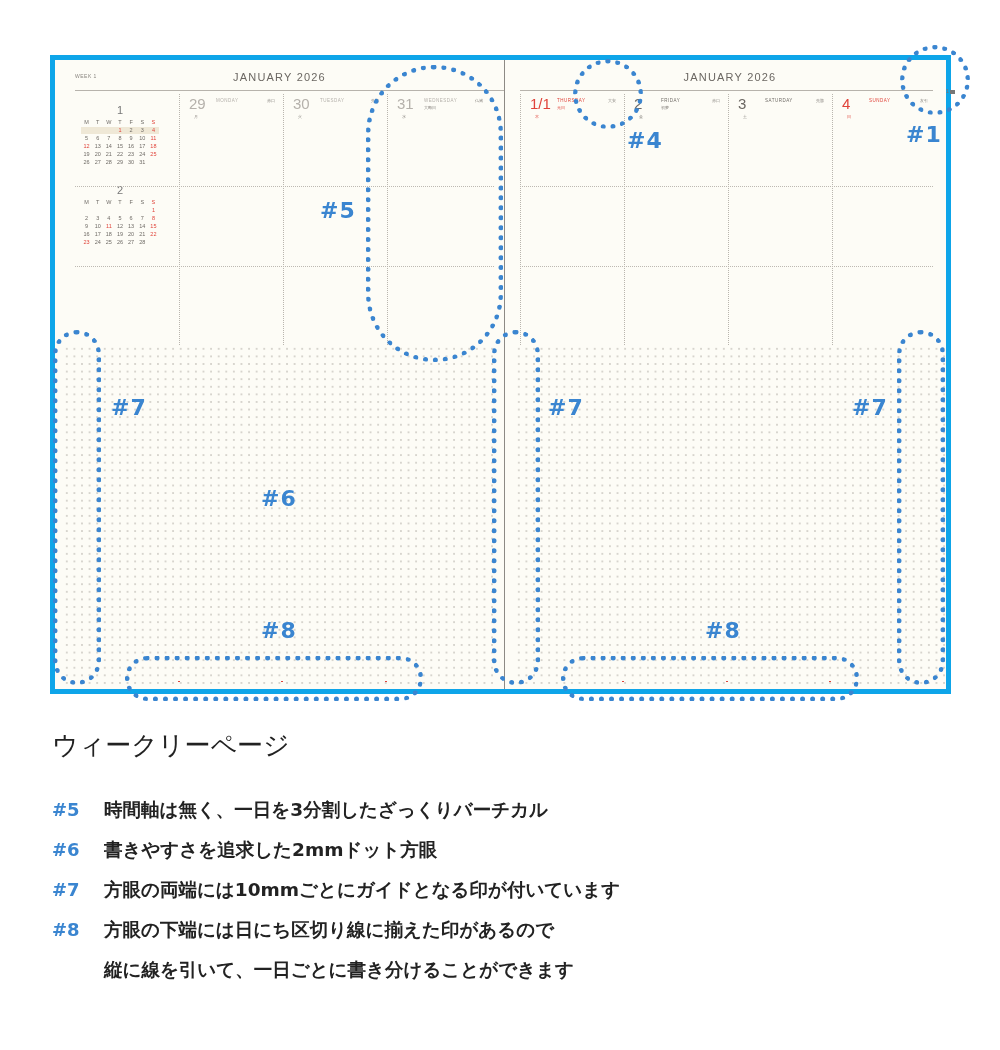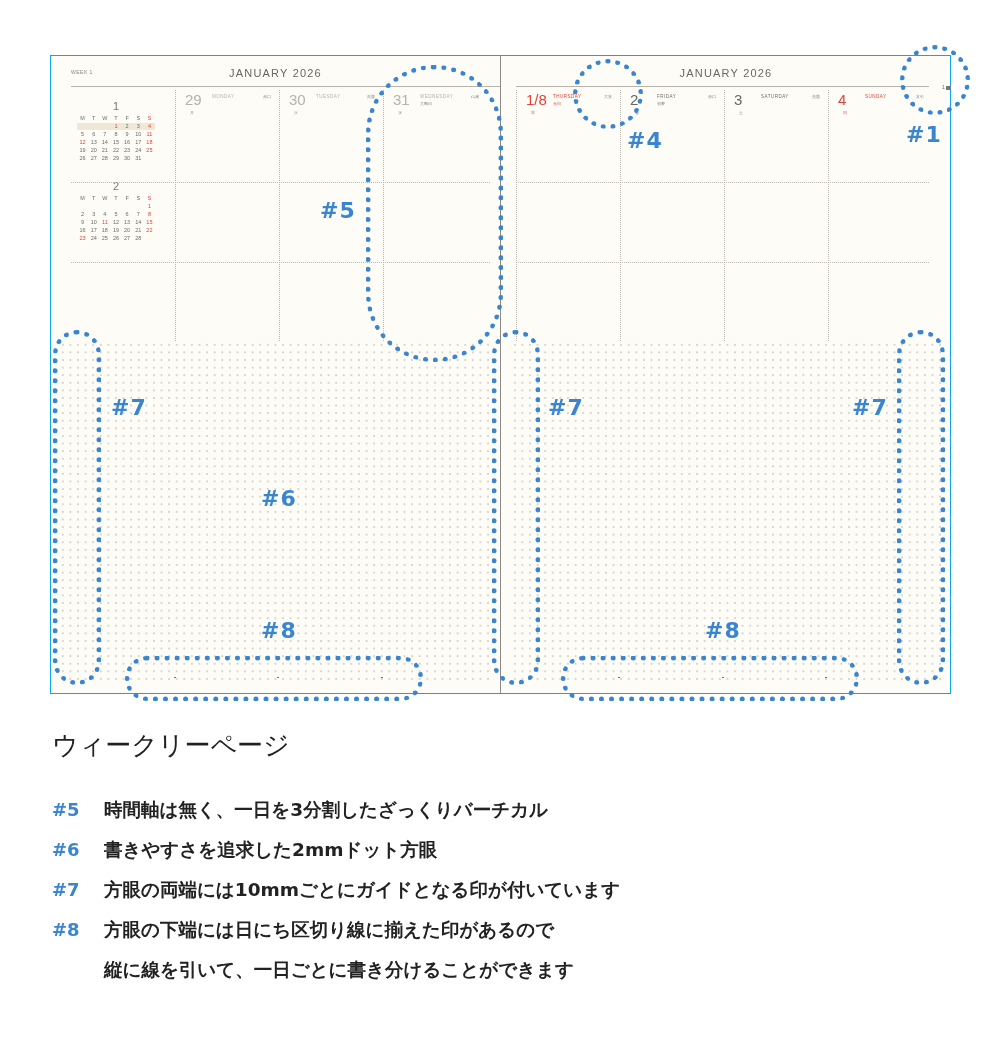--- a/index.html
+++ b/index.html
@@ -1,20 +1,20 @@
 <!DOCTYPE html>
 <html><head>
 <meta charset="utf-8">
 <style>
   * { box-sizing: border-box; margin: 0; padding: 0; }
   html, body { width: 1000px; height: 1050px; background: #ffffff; overflow: hidden; }
   body { font-family: "DejaVu Sans", sans-serif; color: #333; position: relative; }
 
   .spread { position: absolute; left: 50px; top: 55px; width: 901px; height: 639px;
-    background: #fdfcf6; border: 1px solid #0ea5e9; }
+    background: #fdfcf6; border: 5px solid #0ea5e9; }
   .spine { position: absolute; left: 449px; top: 0; width: 1px; height: 100%; background: #8d8a85; }
   .page { position: absolute; top: 0; height: 100%; }
   .page.left { left: 0; width: 449px; }
   .page.right { left: 450px; width: 450px; }
 
   .page-title { position: absolute; top: 11px; width: 100%; text-align: center;
     font-family: "Liberation Sans", sans-serif; font-size: 11px; letter-spacing: 1.2px; color: #6b6762; }
   .week-label { position: absolute; left: 20px; top: 13px; font-family: "Liberation Sans", sans-serif;
     font-size: 5px; letter-spacing: 0.5px; color: #8a8680; }
   .header-rule { position: absolute; top: 30px; height: 1px; background: #b7b3ac; }
@@ -210,21 +210,21 @@
     <div class="page-title">JANUARY 2026</div>
     <div class="header-rule"></div>
     <div class="page-num">1</div>
     <div class="page-num-tab"></div>
 
     <div class="hrule" style="left:15px; right:22px; top:126px;"></div>
     <div class="hrule" style="left:15px; right:22px; top:206px;"></div>
 
     <div id="right-days">
         <div class="day-col" style="left: 15px; width: 104px;">
-          <div class="day-num red">1/8</div>
+          <div class="day-num red">1/1</div>
           <div class="day-name red">THURSDAY</div>
           <div class="day-rokuyo">大安</div>
           <div class="day-kanji red">木</div>
           <div class="day-sub red">元日</div>
         </div>
         <div class="day-col" style="left: 119px; width: 104px;">
           <div class="day-num dark">2</div>
           <div class="day-name dark">FRIDAY</div>
           <div class="day-rokuyo">赤口</div>
           <div class="day-kanji">金</div>

